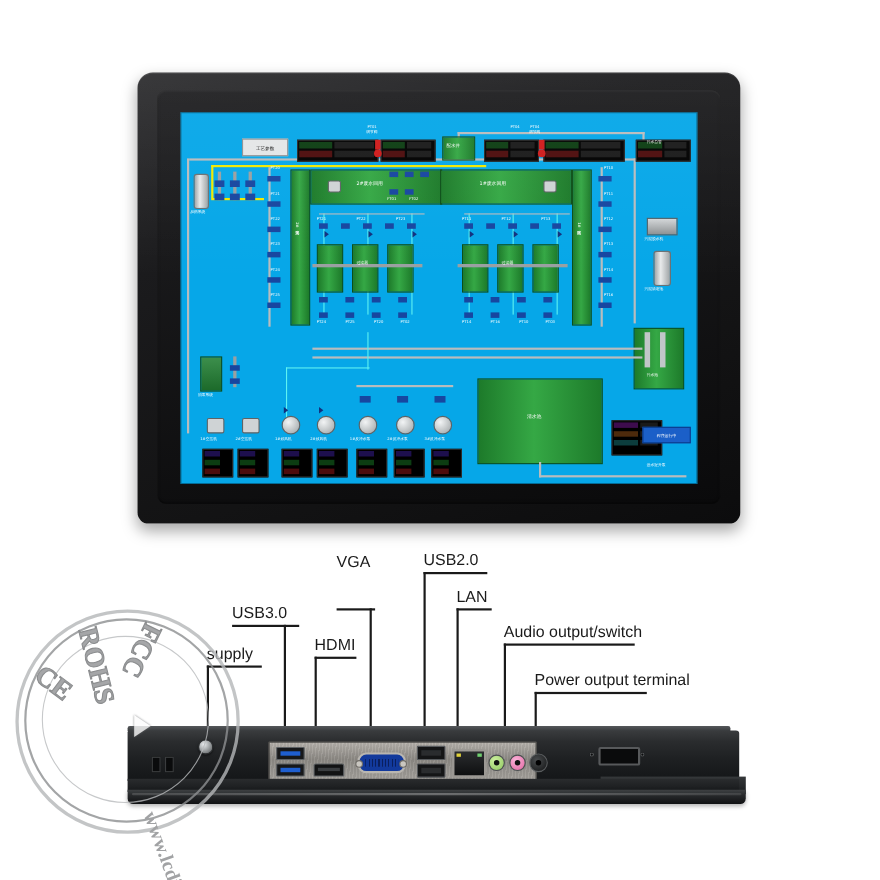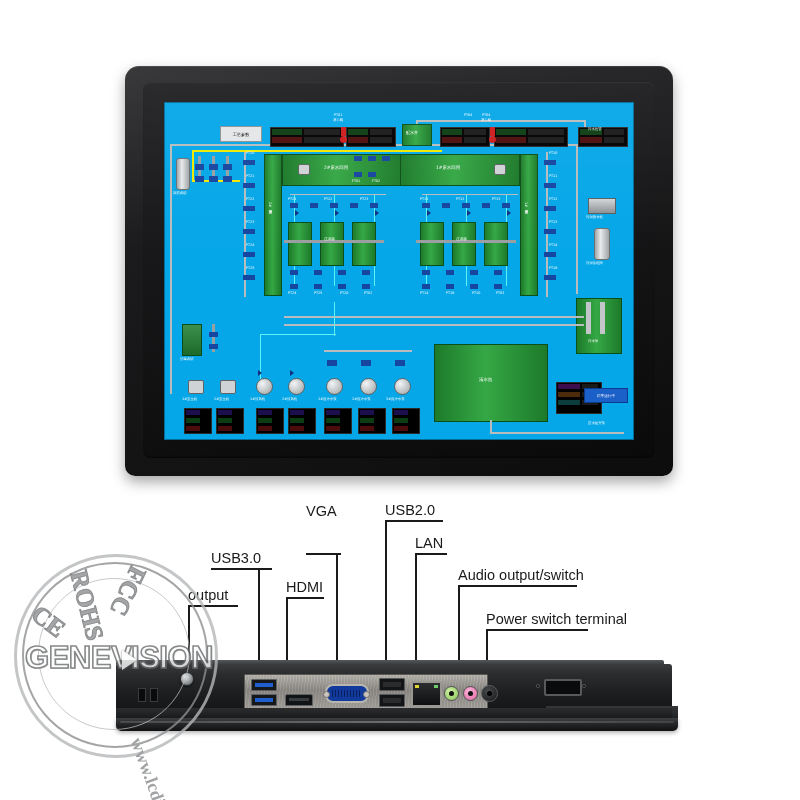--- a/index.html
+++ b/index.html
@@ -454,21 +454,21 @@
         <div class="lbl" style="left:424px;top:320px;">进水提升泵</div>
 
         <div class="pipe" style="left:326px;top:318px;width:1.6px;height:14px;"></div>
         <div class="pipe" style="left:326px;top:330px;width:134px;height:1.6px;"></div>
       </div>
     </div>
   </div>
 
   <div class="callout-layer">
 
-    <div class="co-text" style="left:188px;top:588px;">output</div>
+    <div class="co-text" style="left:188px;top:588px;">supply</div>
     <div class="co-h" style="left:188px;top:605px;width:50px;"></div>
     <div class="co-v" style="left:188px;top:605px;height:67px;"></div>
 
     <div class="co-text" style="left:211px;top:551px;">USB3.0</div>
     <div class="co-h" style="left:211px;top:568px;width:61px;"></div>
     <div class="co-v" style="left:258px;top:568px;height:104px;"></div>
 
     <div class="co-text" style="left:286px;top:580px;">HDMI</div>
     <div class="co-h" style="left:286px;top:597px;width:38px;"></div>
     <div class="co-v" style="left:286px;top:597px;height:75px;"></div>
@@ -482,21 +482,21 @@
     <div class="co-v" style="left:385px;top:520px;height:152px;"></div>
 
     <div class="co-text" style="left:415px;top:536px;">LAN</div>
     <div class="co-h" style="left:415px;top:553px;width:32px;"></div>
     <div class="co-v" style="left:415px;top:553px;height:119px;"></div>
 
     <div class="co-text" style="left:458px;top:568px;">Audio output/switch</div>
     <div class="co-h" style="left:458px;top:585px;width:119px;"></div>
     <div class="co-v" style="left:458px;top:585px;height:87px;"></div>
 
-    <div class="co-text" style="left:486px;top:612px;">Power switch terminal</div>
+    <div class="co-text" style="left:486px;top:612px;">Power output terminal</div>
     <div class="co-h" style="left:486px;top:629px;width:102px;"></div>
     <div class="co-v" style="left:486px;top:629px;height:43px;"></div>
   </div>
 
   <div class="device">
     <div class="dev-top-edge"></div>
     <div class="dev-body">
 
       <div class="switch-btn"></div>
       <div class="vents">
@@ -556,21 +556,20 @@
     <div class="wm-ring r1"></div>
     <div class="wm-ring r2"></div>
     <div class="wm-ring r3"></div>
 
     <div class="wm-cert">
       <span style="transform:rotate(-53deg) translate(0,-88px) rotate(90deg);">CE</span>
       <span style="transform:rotate(-14deg) translate(0,-88px) rotate(90deg);">ROHS</span>
       <span style="transform:rotate(26deg) translate(0,-88px) rotate(90deg);">FCC</span>
     </div>
 
-    <div class="wm-brand">GENEVISION</div>
     <div class="wm-tri"></div>
 
     <div class="wm-url">
       <span style="transform:rotate(160deg) translate(0,-86px) rotate(-90deg);">www.lcdi8.com</span>
     </div>
   </div>
 
 </div>
 
 </body></html>

